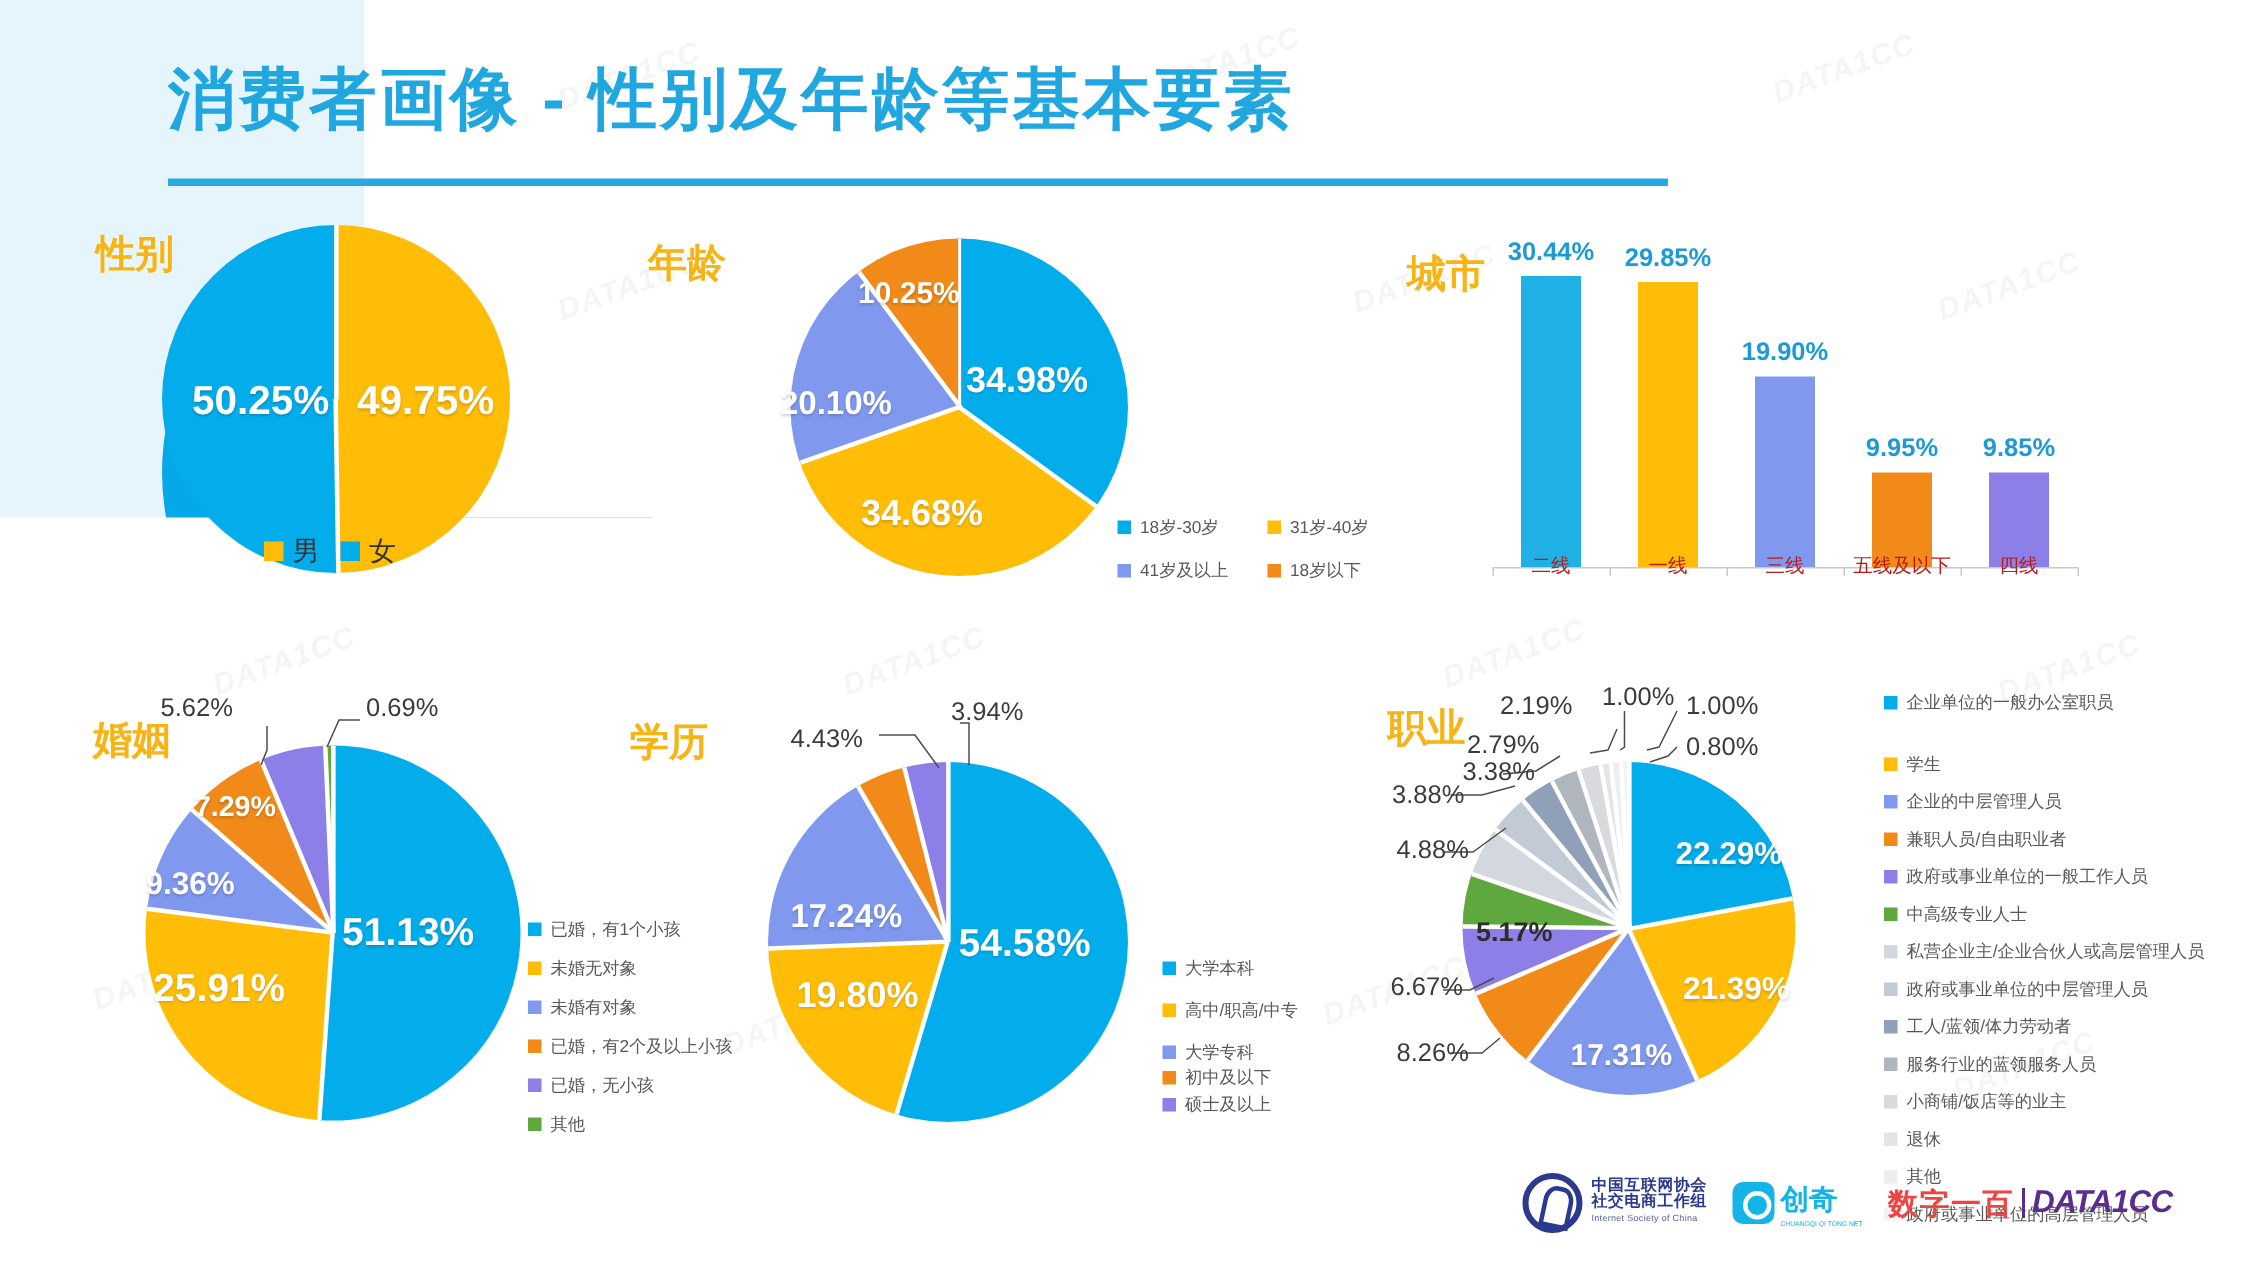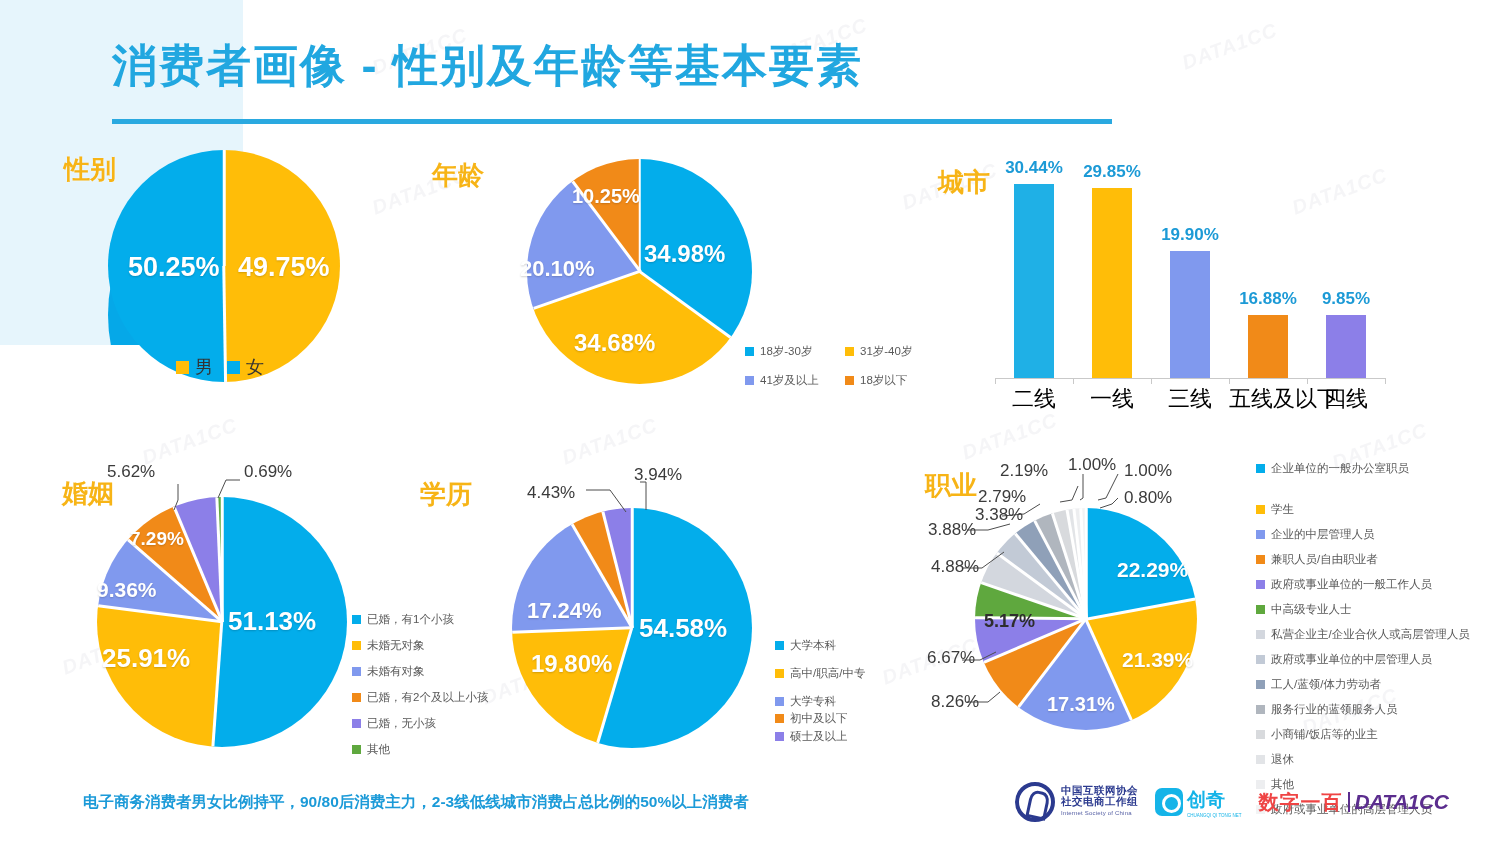--- a/index.html
+++ b/index.html
@@ -78,21 +78,21 @@
     position: absolute; font-size: 17px; font-weight: bold; color: #1c9ad6;
     white-space: nowrap; z-index: 7;
   }
   .bar-rect { width: 40px; }
   #bar-axis {
     position: absolute; left: 995px; top: 378px; width: 390px; height: 1px;
     background: #c9c9c9; z-index: 5;
   }
   .tick { position: absolute; top: 378px; width: 1px; height: 6px; background: #c9c9c9; z-index: 5; }
   .bar-cat {
-    position: absolute; top: 384px; font-size: 22px; color: #000000;
+    position: absolute; top: 368px; font-size: 13px; color: #b91c1c;
     text-align: center; white-space: nowrap; z-index: 6;
   }
 
   
   #footer-note {
     position: absolute; left: 83px; top: 789px; z-index: 7;
     font-size: 15.5px; font-weight: bold; color: #1b9ad8; line-height: 26px;
   }
   #logos {
     position: absolute; left: 1015px; top: 782px; z-index: 7;
@@ -231,21 +231,21 @@
       <div class="bar-rect" style="height: 193.709px; background: rgb(31, 176, 230);"></div>
     </div>
     <div class="bar-val" style="left: 83px; bottom: 195.955px; width: 68px; text-align: center;">29.85%</div>
     <div class="bar-col" style="left: 97px;">
       <div class="bar-rect" style="height: 189.955px; background: rgb(255, 189, 8);"></div>
     </div>
     <div class="bar-val" style="left: 161px; bottom: 132.636px; width: 68px; text-align: center;">19.90%</div>
     <div class="bar-col" style="left: 175px;">
       <div class="bar-rect" style="height: 126.636px; background: rgb(128, 153, 238);"></div>
     </div>
-    <div class="bar-val" style="left: 239px; bottom: 69.3182px; width: 68px; text-align: center;">16.88%</div>
+    <div class="bar-val" style="left: 239px; bottom: 69.3182px; width: 68px; text-align: center;">9.95%</div>
     <div class="bar-col" style="left: 253px;">
       <div class="bar-rect" style="height: 63.3182px; background: rgb(241, 138, 24);"></div>
     </div>
     <div class="bar-val" style="left: 317px; bottom: 68.6818px; width: 68px; text-align: center;">9.85%</div>
     <div class="bar-col" style="left: 331px;">
       <div class="bar-rect" style="height: 62.6818px; background: rgb(140, 127, 232);"></div>
     </div>
   </div>
 <div id="bar-axis"></div>
 
@@ -435,21 +435,20 @@
     <span class="leg-sw" style="background:#EDEEF0"></span>
     <span class="leg-tx">其他</span>
   </div>
   <div class="leg-row">
     <span class="leg-sw" style="background:#F2F3F4"></span>
     <span class="leg-tx">政府或事业单位的高层管理人员</span>
   </div>
 </div>
 
 <div id="footer-note">
-  <div>电子商务消费者男女比例持平，90/80后消费主力，2-3线低线城市消费占总比例的50%以上消费者</div>
 </div>
 
 <div id="logos">
   <div class="logo-isc">
     <div class="isc-mark"></div>
     <div class="isc-text">
       <div class="isc-l1">中国互联网协会</div>
       <div class="isc-l1">社交电商工作组</div>
       <div class="isc-l2">Internet Society of China</div>
     </div>

